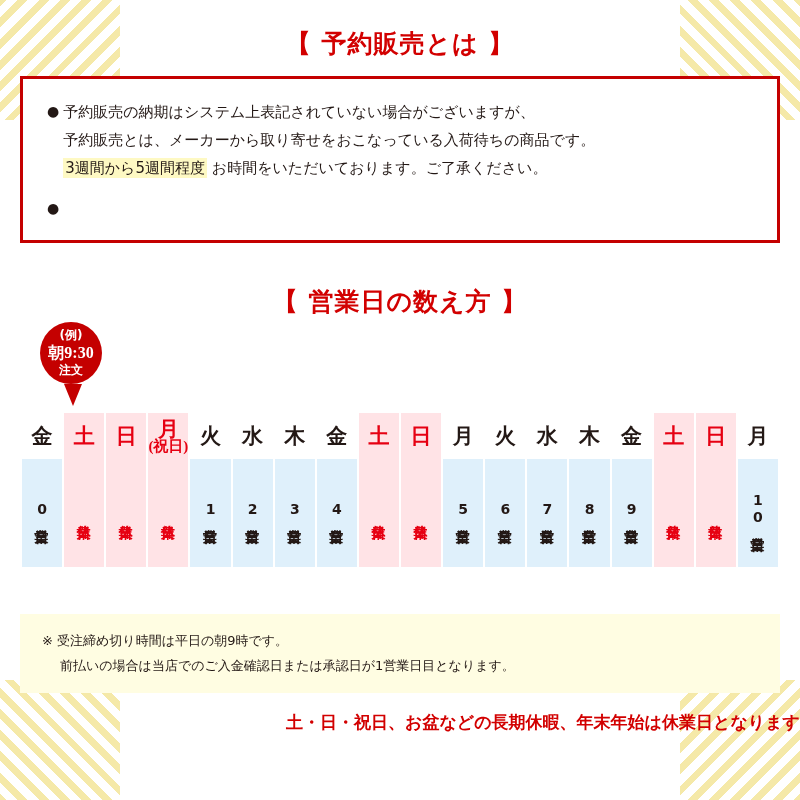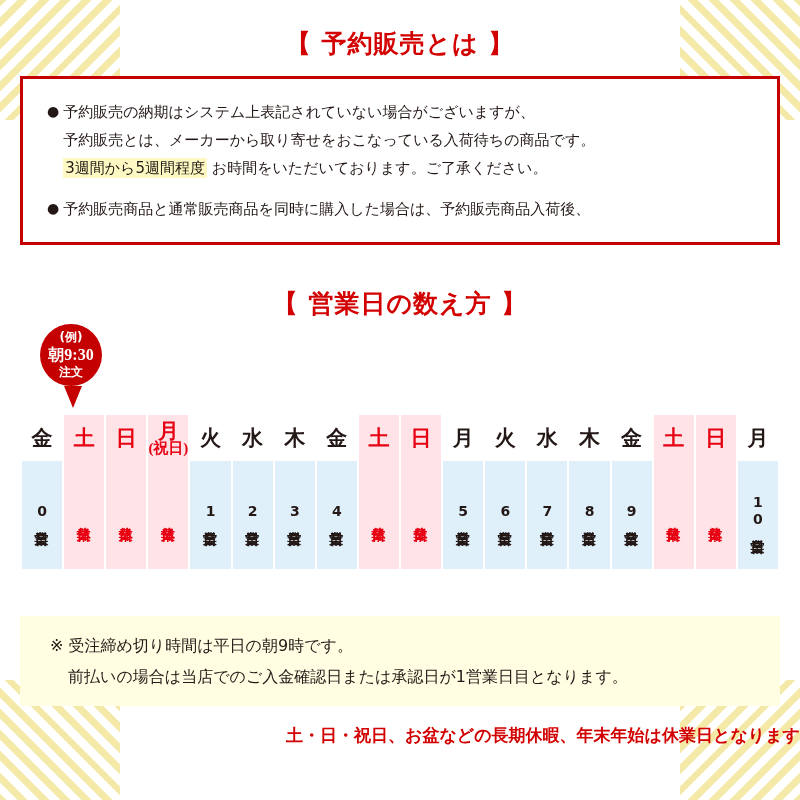--- a/index.html
+++ b/index.html
@@ -170,22 +170,22 @@
     writing-mode: vertical-rl;
     text-orientation: upright;
     letter-spacing: 1px;
     line-height: 1.15;
   }
 
   
   .notes {
     margin: 6px 20px 0 20px;
     background: #fffde2;
-    padding: 14px 18px 14px 30px;
-    font-size: 16px;
+    padding: 14px 18px 14px 22px;
+    font-size: 13px;
     line-height: 1.95;
     color: #231815;
   }
   .notes .nline { white-space: nowrap; }
   .notes .indent { padding-left: 18px; }
 
   .footer-note {
     margin-top: 18px;
     text-align: right;
     color: #d20000;
@@ -211,21 +211,20 @@
           <span class="bullet-dot">●</span>
           <div class="bullet-body">
             <div class="bullet-line"><span>予約販売の納期はシステム上表記されていない場合がございますが、</span></div>
             <div class="bullet-line"><span>予約販売とは、メーカーから取り寄せをおこなっている入荷待ちの商品です。</span></div>
             <div class="bullet-line"><span class="hl">3週間から5週間程度</span><span> お時間をいただいております。ご了承ください。</span></div>
           </div>
         </div>
         <div class="bullet-para">
           <span class="bullet-dot">●</span>
           <div class="bullet-body">
-            <div class="bullet-line"><span>予約販売商品と通常販売商品を同時に購入した場合は、予約販売商品入荷後、</span></div>
           </div>
         </div>
       </div>
   </div>
 
   <div class="section-title" id="sec2-title">【 営業日の数え方 】</div>
 
   <div class="calendar-wrap">
 
     <div class="example-badge">

